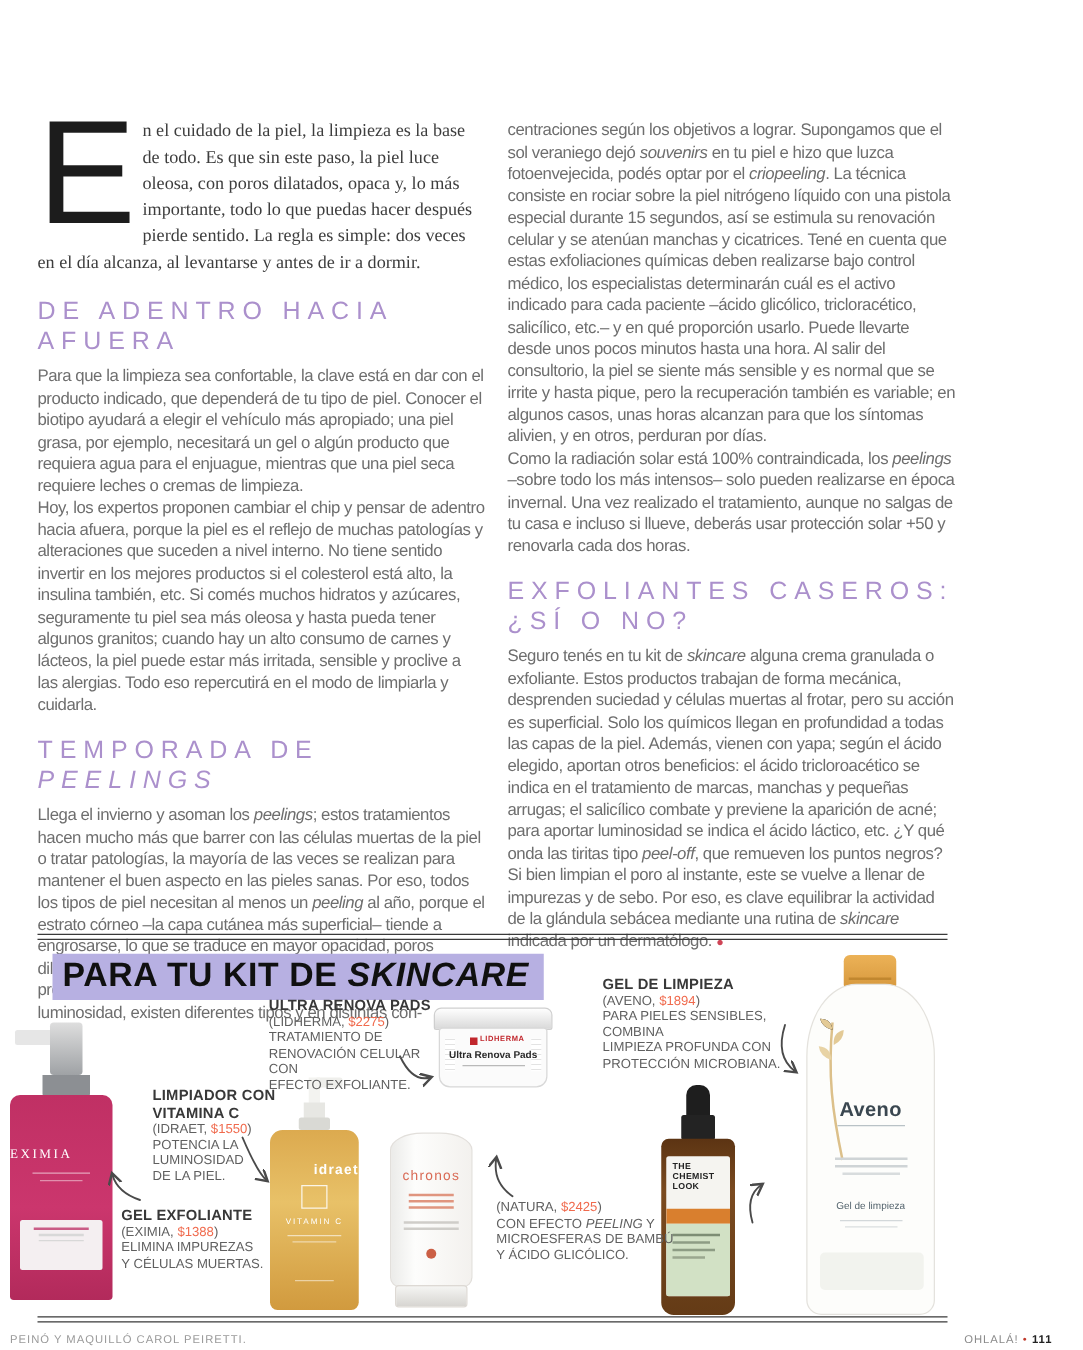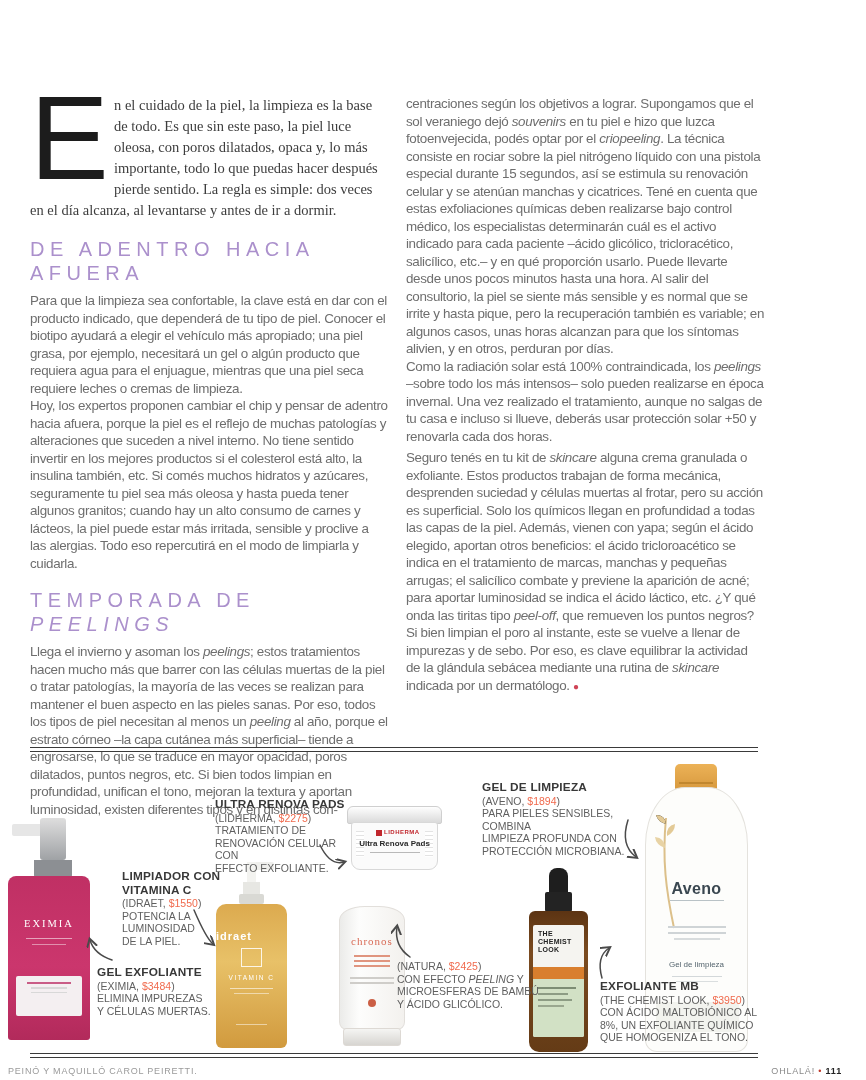--- a/index.html
+++ b/index.html
@@ -36,51 +36,51 @@
   .footer-right .dot{color:#c0392b;}
   
   .prod{position:absolute;}
   .prod *{position:absolute;box-sizing:border-box;}
   
   .b-eximia{left:8px;top:818px;width:82px;height:238px;}
   .ex-spout{left:4px;top:6px;width:36px;height:12px;background:#e6e6e6;border-radius:2px;}
   .ex-head{left:32px;top:0;width:26px;height:42px;background:linear-gradient(#dedede,#9fa2a5);border-radius:3px;}
   .ex-collar{left:26px;top:42px;width:38px;height:18px;background:#8c8f93;border-radius:0 0 3px 3px;}
   .ex-body{left:0;top:58px;width:82px;height:164px;background:linear-gradient(180deg,#c03064,#cb366d 55%,#b22a5b);border-radius:8px 8px 3px 3px;}
-  .ex-brand{left:0;top:42px;width:100%;text-align:center;color:#fff;font-size:10.5px;letter-spacing:2px;font-family:"Liberation Serif",serif;}
+  .ex-brand{left:0;top:42px;width:100%;text-align:left;color:#fff;font-size:10.5px;letter-spacing:2px;font-family:"Liberation Serif",serif;}
   .ex-l1{left:18px;top:62px;width:46px;height:1px;background:rgba(255,255,255,.55);}
   .ex-l2{left:24px;top:68px;width:34px;height:1px;background:rgba(255,255,255,.45);}
   .ex-label{left:8px;top:100px;width:66px;height:40px;background:#f4eff1;border-radius:2px;}
   .ex-label i{display:block;position:static;margin:6px auto 3px;width:44px;height:2px;background:#c95c86;}
   .ex-label i+i{width:36px;background:#d8d8d8;height:1.5px;margin-top:3px;}
   
   .b-idraet{left:216px;top:860px;width:71px;height:188px;}
   .id-noz{left:36px;top:2px;width:22px;height:8px;background:#efefec;border-radius:2px;}
   .id-stem{left:31px;top:2px;width:9px;height:22px;background:#f3f3f0;}
   .id-neck{left:27px;top:22px;width:17px;height:14px;background:#e7e7e3;}
   .id-collar{left:23px;top:34px;width:25px;height:10px;background:#d9d9d4;border-radius:2px;}
   .id-body{left:0;top:44px;width:71px;height:144px;background:linear-gradient(180deg,#dcaa4f,#e8c168 40%,#d19a3e);border-radius:10px 10px 6px 6px;}
-  .id-brand{left:0;top:26px;width:100%;text-align:left;color:#fff;font-size:11px;font-weight:bold;letter-spacing:1px;}
+  .id-brand{left:0;top:26px;width:100%;text-align:right;color:#fff;font-size:11px;font-weight:bold;letter-spacing:1px;}
   .id-sq{left:25px;top:44px;width:21px;height:19px;border:1.2px solid rgba(255,255,255,.85);}
   .id-line{left:0;top:70px;width:100%;text-align:center;color:#fff;font-size:6.5px;letter-spacing:1.5px;}
   .id-t1{left:14px;top:84px;width:43px;height:1px;background:rgba(255,255,255,.6);}
   .id-t2{left:18px;top:89px;width:35px;height:1px;background:rgba(255,255,255,.5);}
   .id-t3{left:20px;top:120px;width:31px;height:1px;background:rgba(255,255,255,.5);}
   
   .b-lidherma{left:347px;top:806px;width:95px;height:64px;}
   .li-lid{left:0;top:0;width:95px;height:18px;background:linear-gradient(#fefefe,#d9d9d9);border:1px solid #cfcfcf;border-radius:6px 6px 2px 2px;}
   .li-body{left:4px;top:16px;width:87px;height:48px;background:#fbfbfb;border:1px solid #d8d8d8;border-radius:3px 3px 9px 9px;}
   .li-redsq{left:24px;top:7px;width:6px;height:6px;background:#c1272d;}
   .li-brand{left:32px;top:6px;font-size:6px;font-weight:bold;color:#c1272d;letter-spacing:0.5px;}
   .li-prod{left:0;top:16px;width:100%;text-align:center;font-size:8px;font-weight:bold;color:#2a2a2a;}
   .li-sub{left:18px;top:29px;width:50px;height:1px;background:#b9b9b9;}
   .li-e1{left:4px;top:8px;width:8px;height:26px;background:repeating-linear-gradient(#e3e3e3 0 1px,#fff 1px 4px);}
   .li-e2{right:4px;top:8px;width:8px;height:26px;background:repeating-linear-gradient(#e3e3e3 0 1px,#fff 1px 4px);}
   
-  .b-chronos{left:339px;top:906px;width:54px;height:142px;font-family:Liberation Serif, serif;}
+  .b-chronos{left:312px;top:906px;width:54px;height:142px;}
   .ch-tube{left:0;top:0;width:66px;height:124px;background:linear-gradient(90deg,#ebebe9,#fdfdfc 30%,#f3f1ee);
            border:1px solid #e2dfdb;border-radius:26px 26px 8px 8px / 14px 14px 8px 8px;}
   .ch-brand{left:0;top:28px;width:100%;text-align:center;color:#d96a55;font-size:11px;letter-spacing:1px;}
   .ch-r1{left:14px;top:48px;width:36px;height:2px;background:#e0957f;}
   .ch-r2{left:14px;top:53px;width:36px;height:2px;background:#e0957f;}
   .ch-r3{left:14px;top:58px;width:36px;height:2px;background:#e0957f;}
   .ch-g1{left:10px;top:70px;width:44px;height:1.5px;background:#cfcdc9;}
   .ch-g2{left:10px;top:75px;width:44px;height:1.5px;background:#cfcdc9;}
   .ch-dot{left:28px;top:92px;width:8px;height:8px;border-radius:50%;background:#cb5f45;}
   .ch-cap{left:4px;top:122px;width:58px;height:18px;background:linear-gradient(#f5f5f3,#d7d5d1);border:1px solid #ddd9d4;border-radius:3px;}
@@ -124,24 +124,26 @@
   <div class="col col-left">
     <p class="intro"><span class="dropcap">E</span><span>n el cuidado de la piel, la limpieza es la base de todo. Es que sin este paso, la piel luce oleosa, con poros dilatados, opaca y, lo más importante, todo lo que puedas hacer después pierde sentido. La regla es simple: dos veces en el día alcanza, al levantarse y antes de ir a dormir.</span></p>
     <h2 class="sec">DE ADENTRO HACIA AFUERA</h2>
     <p class="body">Para que la limpieza sea confortable, la clave está en dar con el producto indicado, que dependerá de tu tipo de piel. Conocer el biotipo ayudará a elegir el vehículo más apropiado; una piel grasa, por ejemplo, necesitará un gel o algún producto que requiera agua para el enjuague, mientras que una piel seca requiere leches o cremas de limpieza.<br>Hoy, los expertos proponen cambiar el chip y pensar de adentro hacia afuera, porque la piel es el reflejo de muchas patologías y alteraciones que suceden a nivel interno. No tiene sentido invertir en los mejores productos si el colesterol está alto, la insulina también, etc. Si comés muchos hidratos y azúcares, seguramente tu piel sea más oleosa y hasta pueda tener algunos granitos; cuando hay un alto consumo de carnes y lácteos, la piel puede estar más irritada, sensible y proclive a las alergias. Todo eso repercutirá en el modo de limpiarla y cuidarla.</p>
     <h2 class="sec">TEMPORADA DE <i>PEELINGS</i></h2>
     <p class="body">Llega el invierno y asoman los <i>peelings</i>; estos tratamientos hacen mucho más que barrer con las células muertas de la piel o tratar patologías, la mayoría de las veces se realizan para mantener el buen aspecto en las pieles sanas. Por eso, todos los tipos de piel necesitan al menos un <i>peeling</i> al año, porque el estrato córneo –la capa cutánea más superficial– tiende a engrosarse, lo que se traduce en mayor opacidad, poros dilatados, puntos negros, etc. Si bien todos limpian en profundidad, unifican el tono, mejoran la textura y aportan luminosidad, existen diferentes tipos y en distintas con-</p>
   </div>
 
   <div class="col col-right">
     <p class="body">centraciones según los objetivos a lograr. Supongamos que el sol veraniego dejó <i>souvenirs</i> en tu piel e hizo que luzca fotoenvejecida, podés optar por el <i>criopeeling</i>. La técnica consiste en rociar sobre la piel nitrógeno líquido con una pistola especial durante 15 segundos, así se estimula su renovación celular y se atenúan manchas y cicatrices. Tené en cuenta que estas exfoliaciones químicas deben realizarse bajo control médico, los especialistas determinarán cuál es el activo indicado para cada paciente –ácido glicólico, tricloracético, salicílico, etc.– y en qué proporción usarlo. Puede llevarte desde unos pocos minutos hasta una hora. Al salir del consultorio, la piel se siente más sensible y es normal que se irrite y hasta pique, pero la recuperación también es variable; en algunos casos, unas horas alcanzan para que los síntomas alivien, y en otros, perduran por días.<br>Como la radiación solar está 100% contraindicada, los <i>peelings</i> –sobre todo los más intensos– solo pueden realizarse en época invernal. Una vez realizado el tratamiento, aunque no salgas de tu casa e incluso si llueve, deberás usar protección solar +50 y renovarla cada dos horas.</p>
+    <h2 class="sec">EXFOLIANTES CASEROS:<br>¿SÍ O NO?</h2>
     <p class="body">Seguro tenés en tu kit de <i>skincare</i> alguna crema granulada o exfoliante. Estos productos trabajan de forma mecánica, desprenden suciedad y células muertas al frotar, pero su acción es superficial. Solo los químicos llegan en profundidad a todas las capas de la piel. Además, vienen con yapa; según el ácido elegido, aportan otros beneficios: el ácido tricloroacético se indica en el tratamiento de marcas, manchas y pequeñas arrugas; el salicílico combate y previene la aparición de acné; para aportar luminosidad se indica el ácido láctico, etc. ¿Y qué onda las tiritas tipo <i>peel-off</i>, que remueven los puntos negros? Si bien limpian el poro al instante, este se vuelve a llenar de impurezas y de sebo. Por eso, es clave equilibrar la actividad de la glándula sebácea mediante una rutina de <i>skincare</i> indicada por un dermatólogo. <span class="end-dot">●</span></p>
   </div>
 
   <div class="rule rule-top"></div>
+  <div class="kit-title">PARA TU KIT DE <i>SKINCARE</i></div>
 
   <div class="prod b-eximia">
     <div class="ex-spout"></div>
     <div class="ex-head"></div>
     <div class="ex-collar"></div>
     <div class="ex-body">
       <div class="ex-brand">EXIMIA</div>
       <div class="ex-l1"></div>
       <div class="ex-l2"></div>
       <div class="ex-label">
@@ -255,40 +257,35 @@
   </div>
 
   <div class="blurb" style="left:122px;top:870px;width:110px;">
     <div class="p-name">LIMPIADOR CON<br>VITAMINA C</div>
     <div class="p-brand">(IDRAET, <span class="price">$1550</span>)</div>
     <div class="p-desc">POTENCIA LA<br>LUMINOSIDAD<br>DE LA PIEL.</div>
   </div>
 
   <div class="blurb" style="left:97px;top:966px;width:125px;">
     <div class="p-name">GEL EXFOLIANTE</div>
-    <div class="p-brand">(EXIMIA, <span class="price">$3484</span>)</div>
+    <div class="p-brand">(EXIMIA, <span class="price">$1388</span>)</div>
     <div class="p-desc">ELIMINA IMPUREZAS<br>Y CÉLULAS MUERTAS.</div>
   </div>
 
   <div class="blurb" style="left:482px;top:781px;width:160px;">
     <div class="p-name">GEL DE LIMPIEZA</div>
     <div class="p-brand">(AVENO, <span class="price">$1894</span>)</div>
     <div class="p-desc">PARA PIELES SENSIBLES, COMBINA<br>LIMPIEZA PROFUNDA CON<br>PROTECCIÓN MICROBIANA.</div>
   </div>
 
   <div class="blurb" style="left:397px;top:960px;width:160px;">
     <div class="p-brand">(NATURA, <span class="price">$2425</span>)</div>
     <div class="p-desc">CON EFECTO <i>PEELING</i> Y<br>MICROESFERAS DE BAMBÚ<br>Y ÁCIDO GLICÓLICO.</div>
   </div>
 
-  <div class="blurb" style="left:600px;top:980px;width:160px;">
-    <div class="p-name">EXFOLIANTE MB</div>
-    <div class="p-brand">(THE CHEMIST LOOK, <span class="price">$3950</span>)</div>
-    <div class="p-desc">CON ÁCIDO MALTOBIÓNICO AL<br>8%, UN EXFOLIANTE QUÍMICO<br>QUE HOMOGENIZA EL TONO.</div>
-  </div>
 
   <div class="rule rule-bottom"></div>
   <div class="footer-left">PEINÓ Y MAQUILLÓ CAROL PEIRETTI.</div>
   <div class="footer-right">
     <span>OHLALÁ!</span>
     <span class="dot">•</span>
     <span class="pg">111</span>
   </div>
 
 </div>

